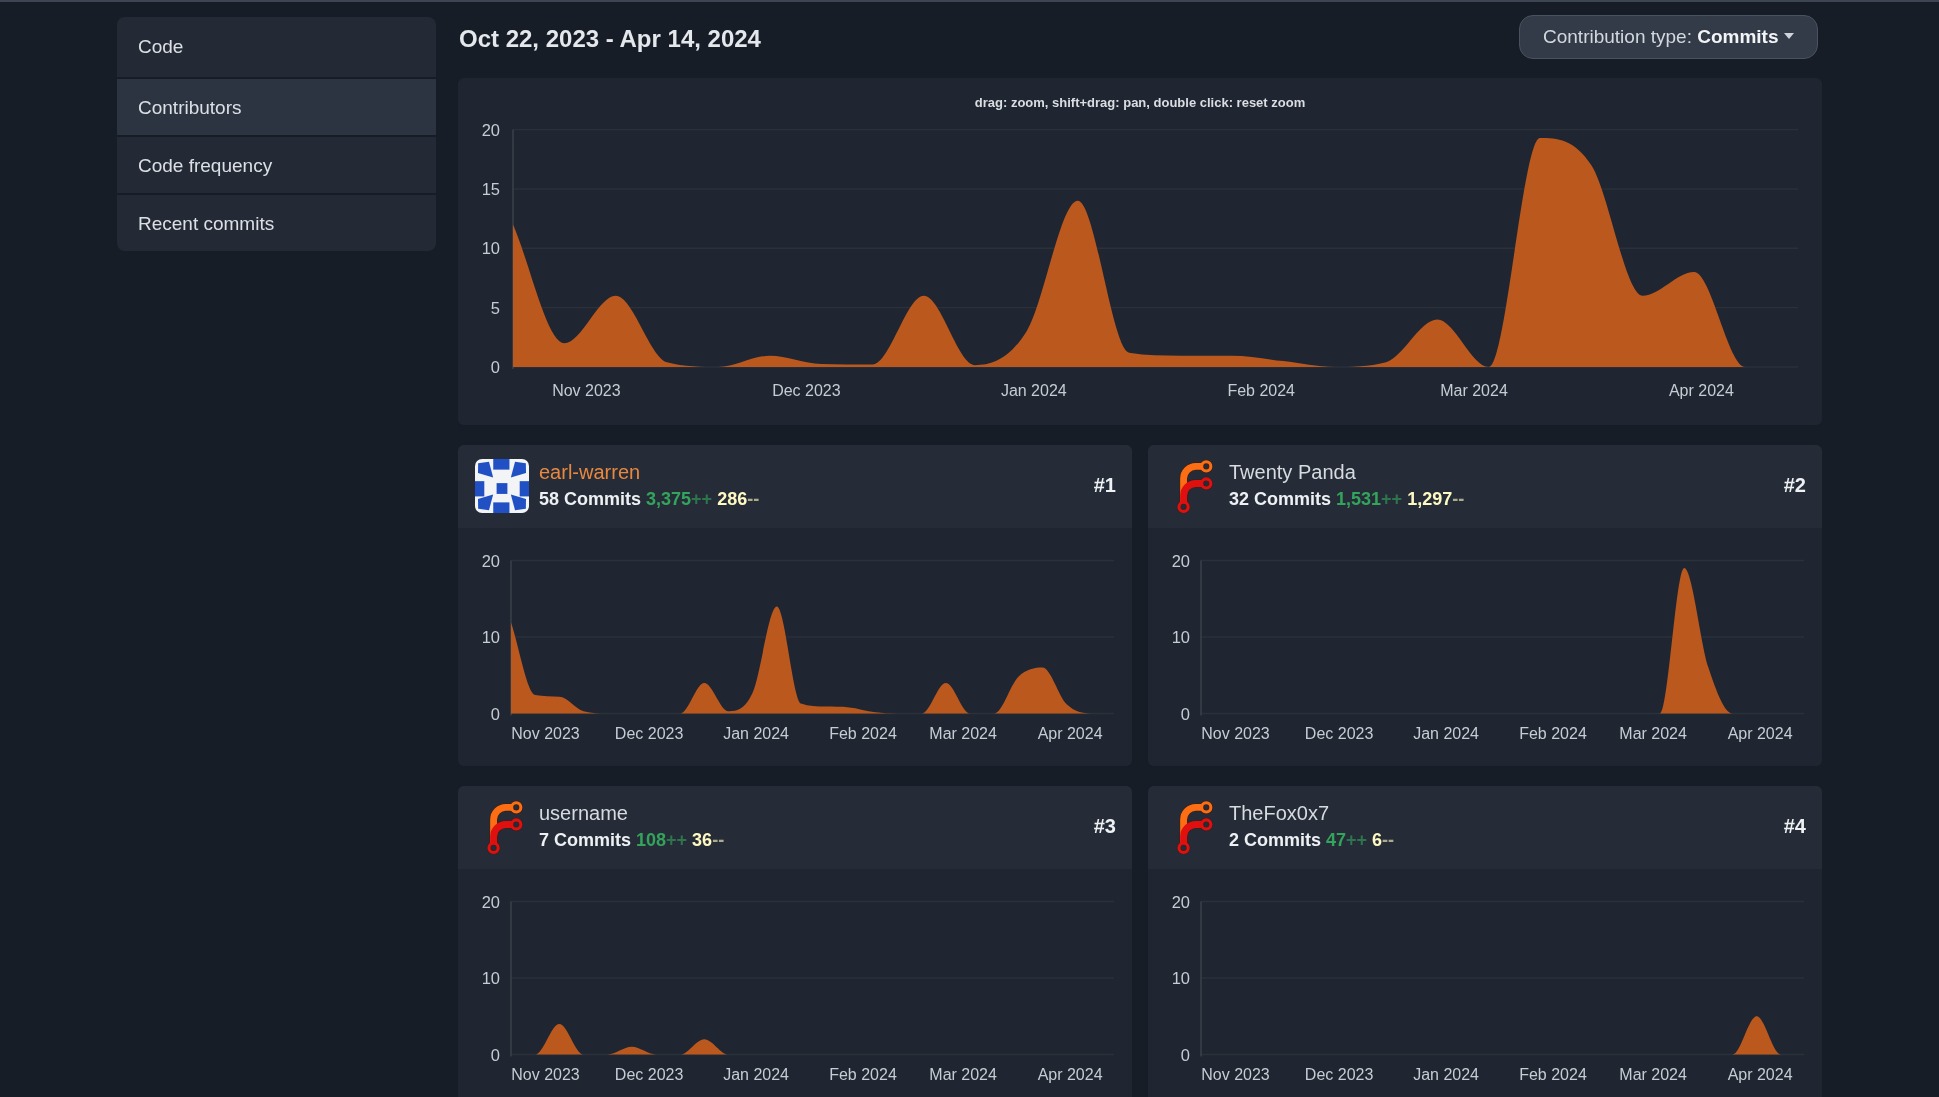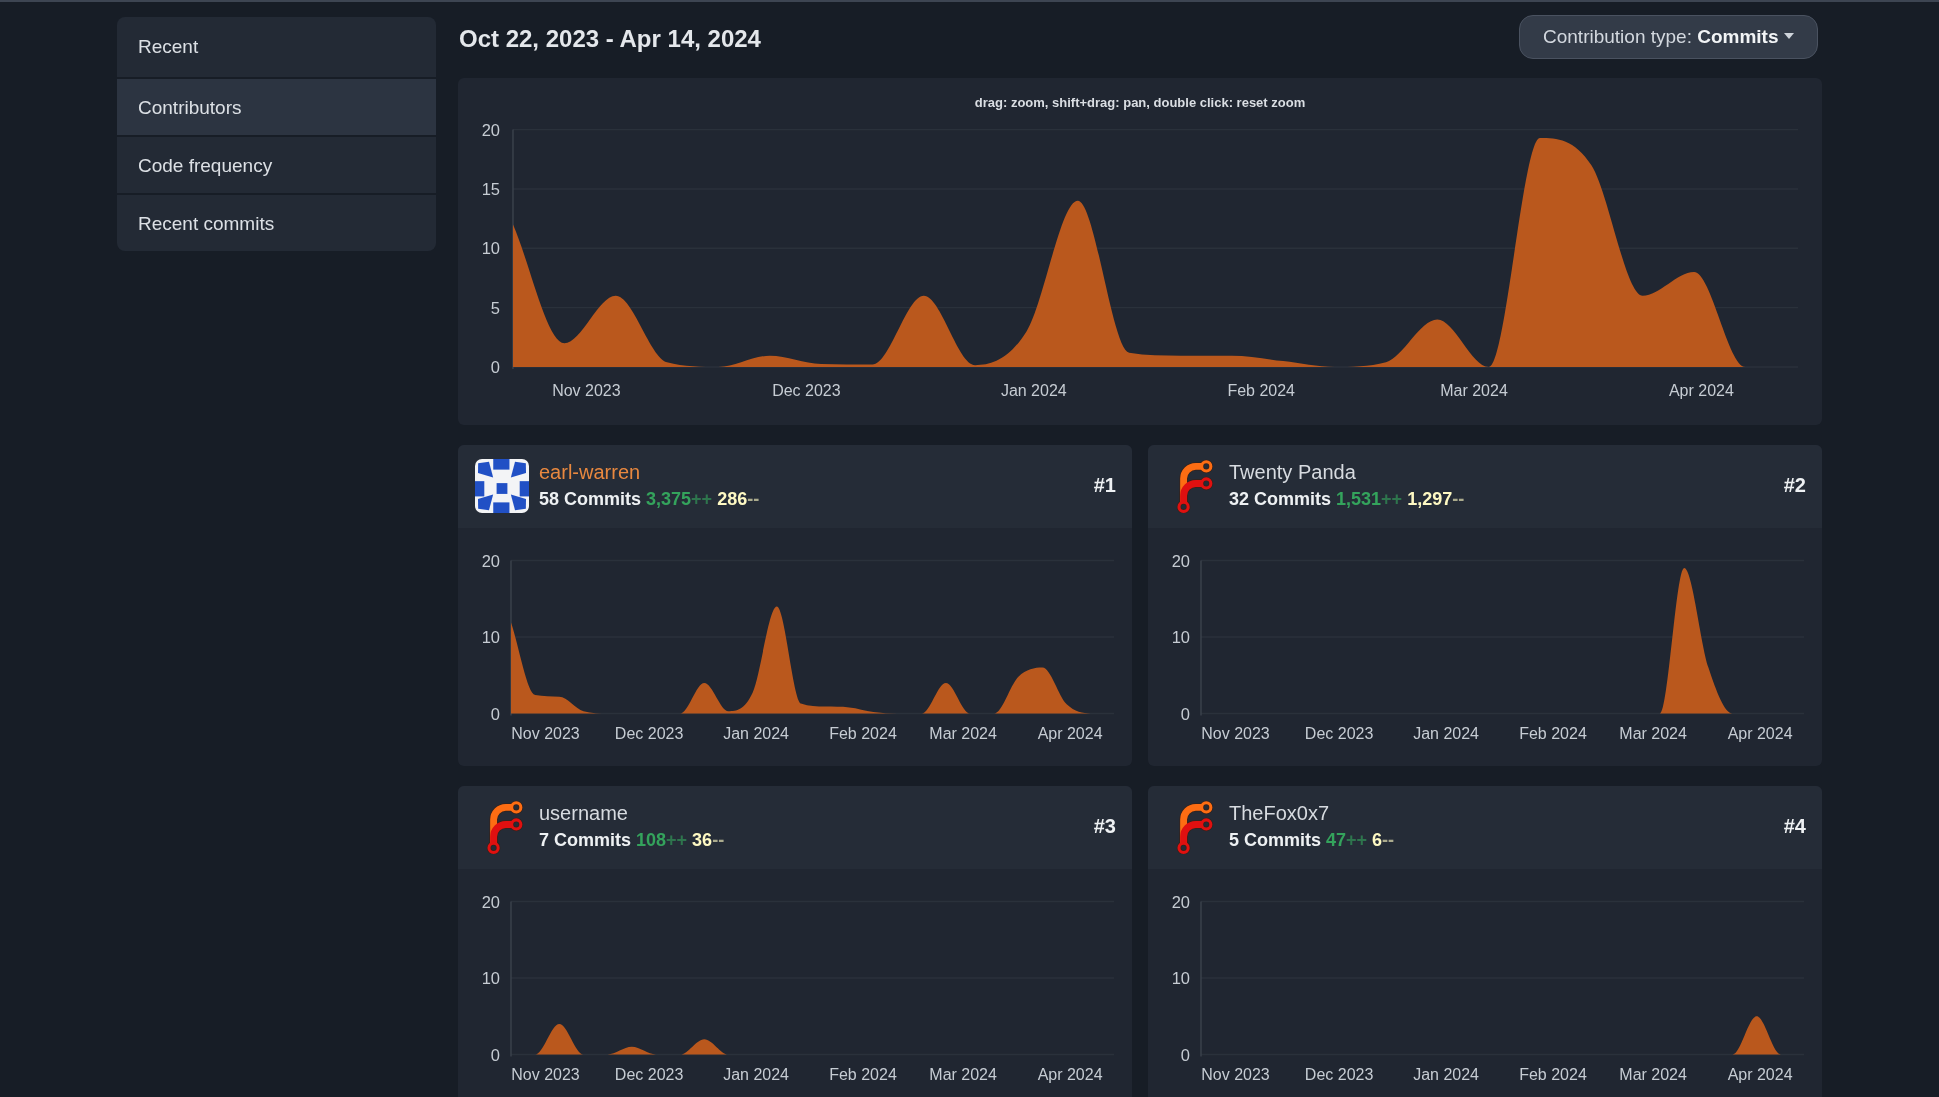--- a/index.html
+++ b/index.html
@@ -20,21 +20,21 @@
 .cname { position:absolute; left:0; top:16px; font-size:20px; white-space:nowrap; }
 .cstats { position:absolute; left:0; top:44px; font-size:18px; font-weight:700; white-space:nowrap; color:#eef1f3; }
 .cadd { color:#34a35c; margin-left:5px; }
 .cdel { color:#fef9c3; margin-left:5px; }
 .dim { opacity:0.62; }
 .crank { position:absolute; right:16px; top:29px; font-size:20px; font-weight:700; color:#eef1f3; }
 svg text { font-family:"Liberation Sans",sans-serif; }
 </style></head><body>
 <div class="topline"></div>
 <div class="menu">
-<div class="mitem">Recent</div>
+<div class="mitem">Code</div>
 <div class="mitem sel">Contributors</div>
 <div class="mitem">Code frequency</div>
 <div class="mitem">Recent commits</div>
 </div>
 <h2>Oct 22, 2023 - Apr 14, 2024</h2>
 <div class="cbtn">Contribution type: <b>Commits</b><span class="caret"></span></div>
 <div class="panel">
 <div class="ptitle">drag: zoom, shift+drag: pan, double click: reset zoom</div>
 <svg width="1364" height="347" viewBox="0 0 1364 347" style="position:absolute;left:0;top:0">
       <line x1="55" y1="289.0" x2="1340" y2="289.0" stroke="#2a313b" stroke-width="1.4"></line>
@@ -199,21 +199,21 @@
 <path d="M 73 168 V 77 A 48 48 0 0 1 121 29 H 146" stroke="#fd6d13" stroke-width="27"></path>
 <path d="M 73 168 V 144 A 48 48 0 0 1 121 96 H 146" stroke="#e01010" stroke-width="27"></path>
 <circle cx="162" cy="29" r="18" stroke="#fd6d13" stroke-width="12"></circle>
 <circle cx="162" cy="96" r="18" stroke="#e01010" stroke-width="12"></circle>
 <circle cx="73" cy="188" r="18" stroke="#e01010" stroke-width="12"></circle>
 </g>
         </svg>
       </div>
 <div class="cinfo">
 <div class="cname" style="color:#d7dbe0">TheFox0x7</div>
-<div class="cstats"><span class="ccount">5 Commits</span><span class="cadd">47<span class="dim">++</span></span><span class="cdel">6<span class="dim">--</span></span></div>
+<div class="cstats"><span class="ccount">2 Commits</span><span class="cadd">47<span class="dim">++</span></span><span class="cdel">6<span class="dim">--</span></span></div>
 </div>
 <div class="crank">#4</div>
 </div>
 <svg width="674" height="381" viewBox="0 0 674 381" style="position:absolute;left:0;top:0">
       <line x1="53.0" y1="268.5" x2="656.0" y2="268.5" stroke="#2a313b" stroke-width="1.4"></line>
       <line x1="53.0" y1="192.0" x2="656.0" y2="192.0" stroke="#2a313b" stroke-width="1.4"></line>
       <line x1="53.0" y1="115.5" x2="656.0" y2="115.5" stroke="#2a313b" stroke-width="1.4"></line>
       <line x1="53.0" y1="115.5" x2="53.0" y2="270.5" stroke="#3c434d" stroke-width="1.4"></line>
       <text x="42.0" y="274.5" text-anchor="end" font-size="16.5" fill="#c6ccd3">0</text>
       <text x="42.0" y="198.0" text-anchor="end" font-size="16.5" fill="#c6ccd3">10</text>

